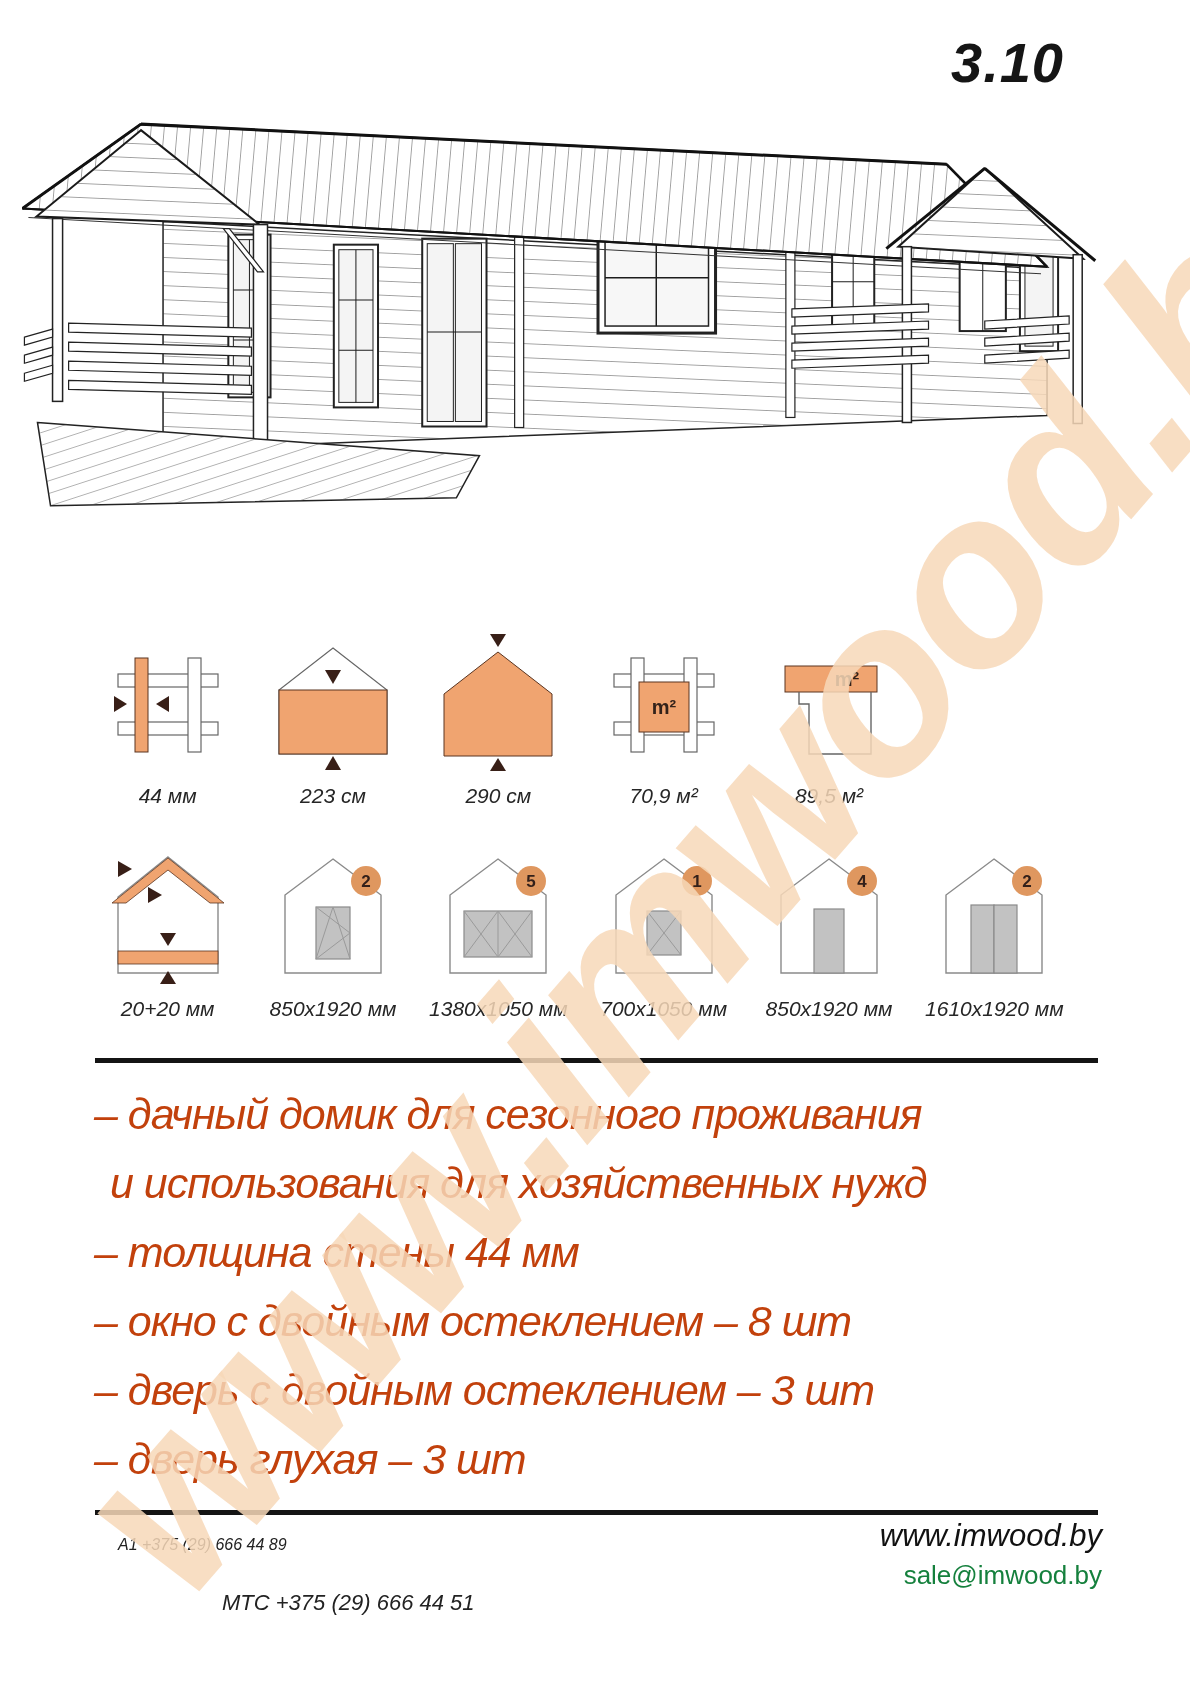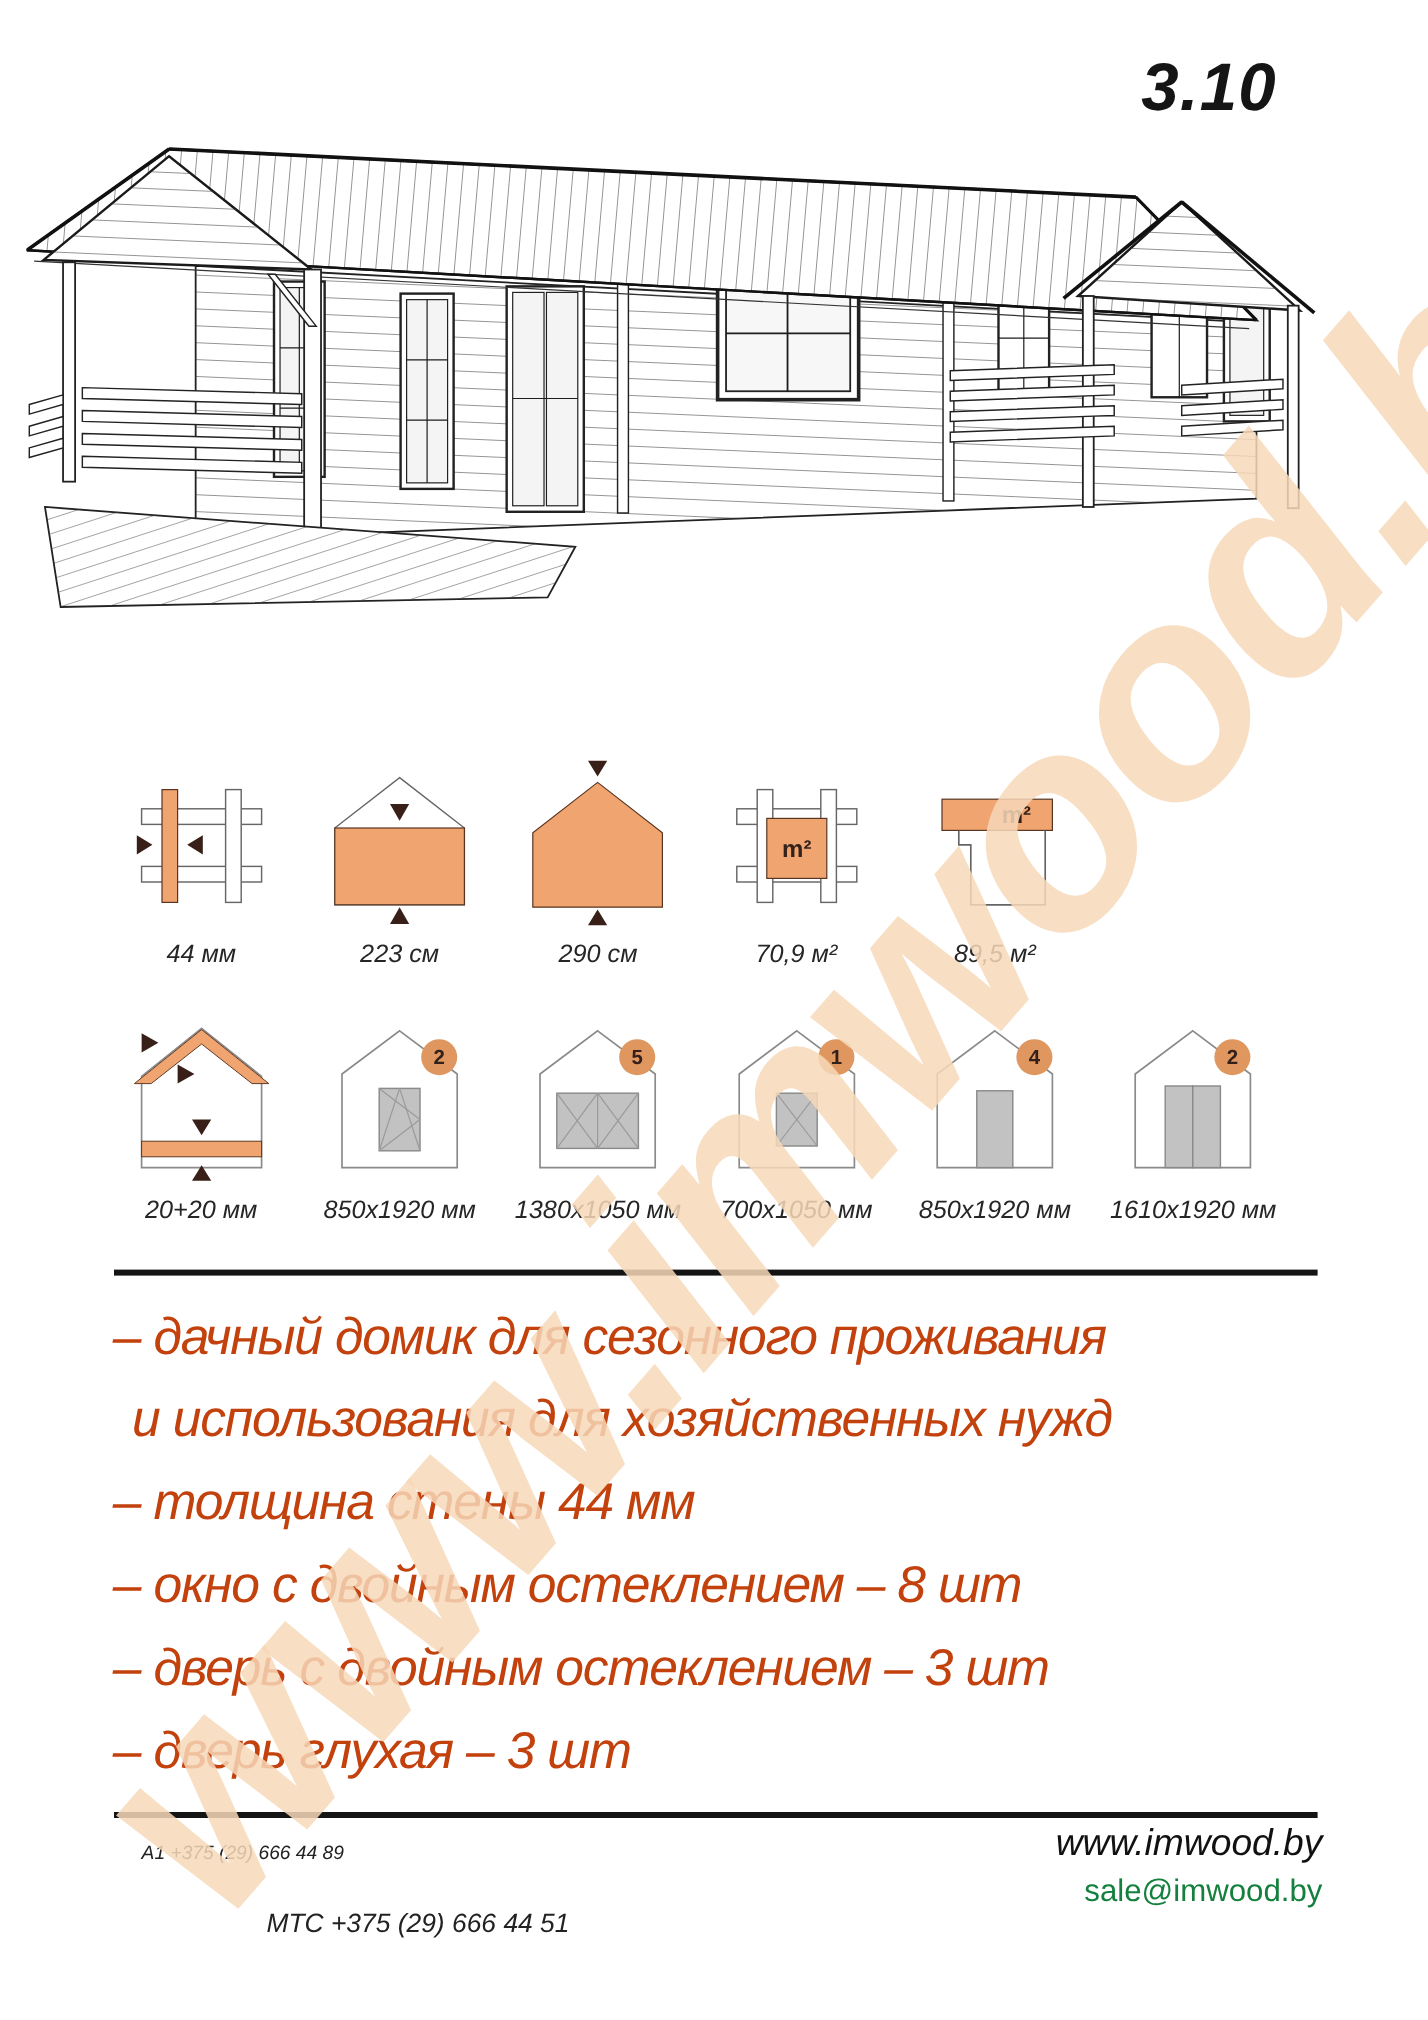--- a/index.html
+++ b/index.html
@@ -2,21 +2,21 @@
 <html><head>
 <meta charset="utf-8">
 <style>
   html,body{margin:0;padding:0;}
   body{
     width:1190px;height:1683px;position:relative;overflow:hidden;
     background:#ffffff;font-family:"Liberation Sans",sans-serif;color:#111;
   }
   .abs{position:absolute;}
   
-  .page-number{top:40px;right:126px;font-size:56px;font-style:italic;font-weight:bold;
+  .page-number{top:30px;right:126px;font-size:56px;font-style:italic;font-weight:bold;
     letter-spacing:1px;color:#151515;}
   
   .watermark{left:18px;top:1460px;font-size:242px;font-style:italic;font-weight:bold;
     white-space:nowrap;color:rgba(247,216,184,0.85);transform:rotate(-49deg);
     transform-origin:0 0;z-index:5;pointer-events:none;letter-spacing:-4px;}
   
   .house-wrap{left:22px;top:96px;width:1146px;height:442px;z-index:1;}
   
   .spec-grid{left:85px;width:992px;display:grid;grid-template-columns:repeat(6,1fr);z-index:2;}
   .row1{top:632px;}

